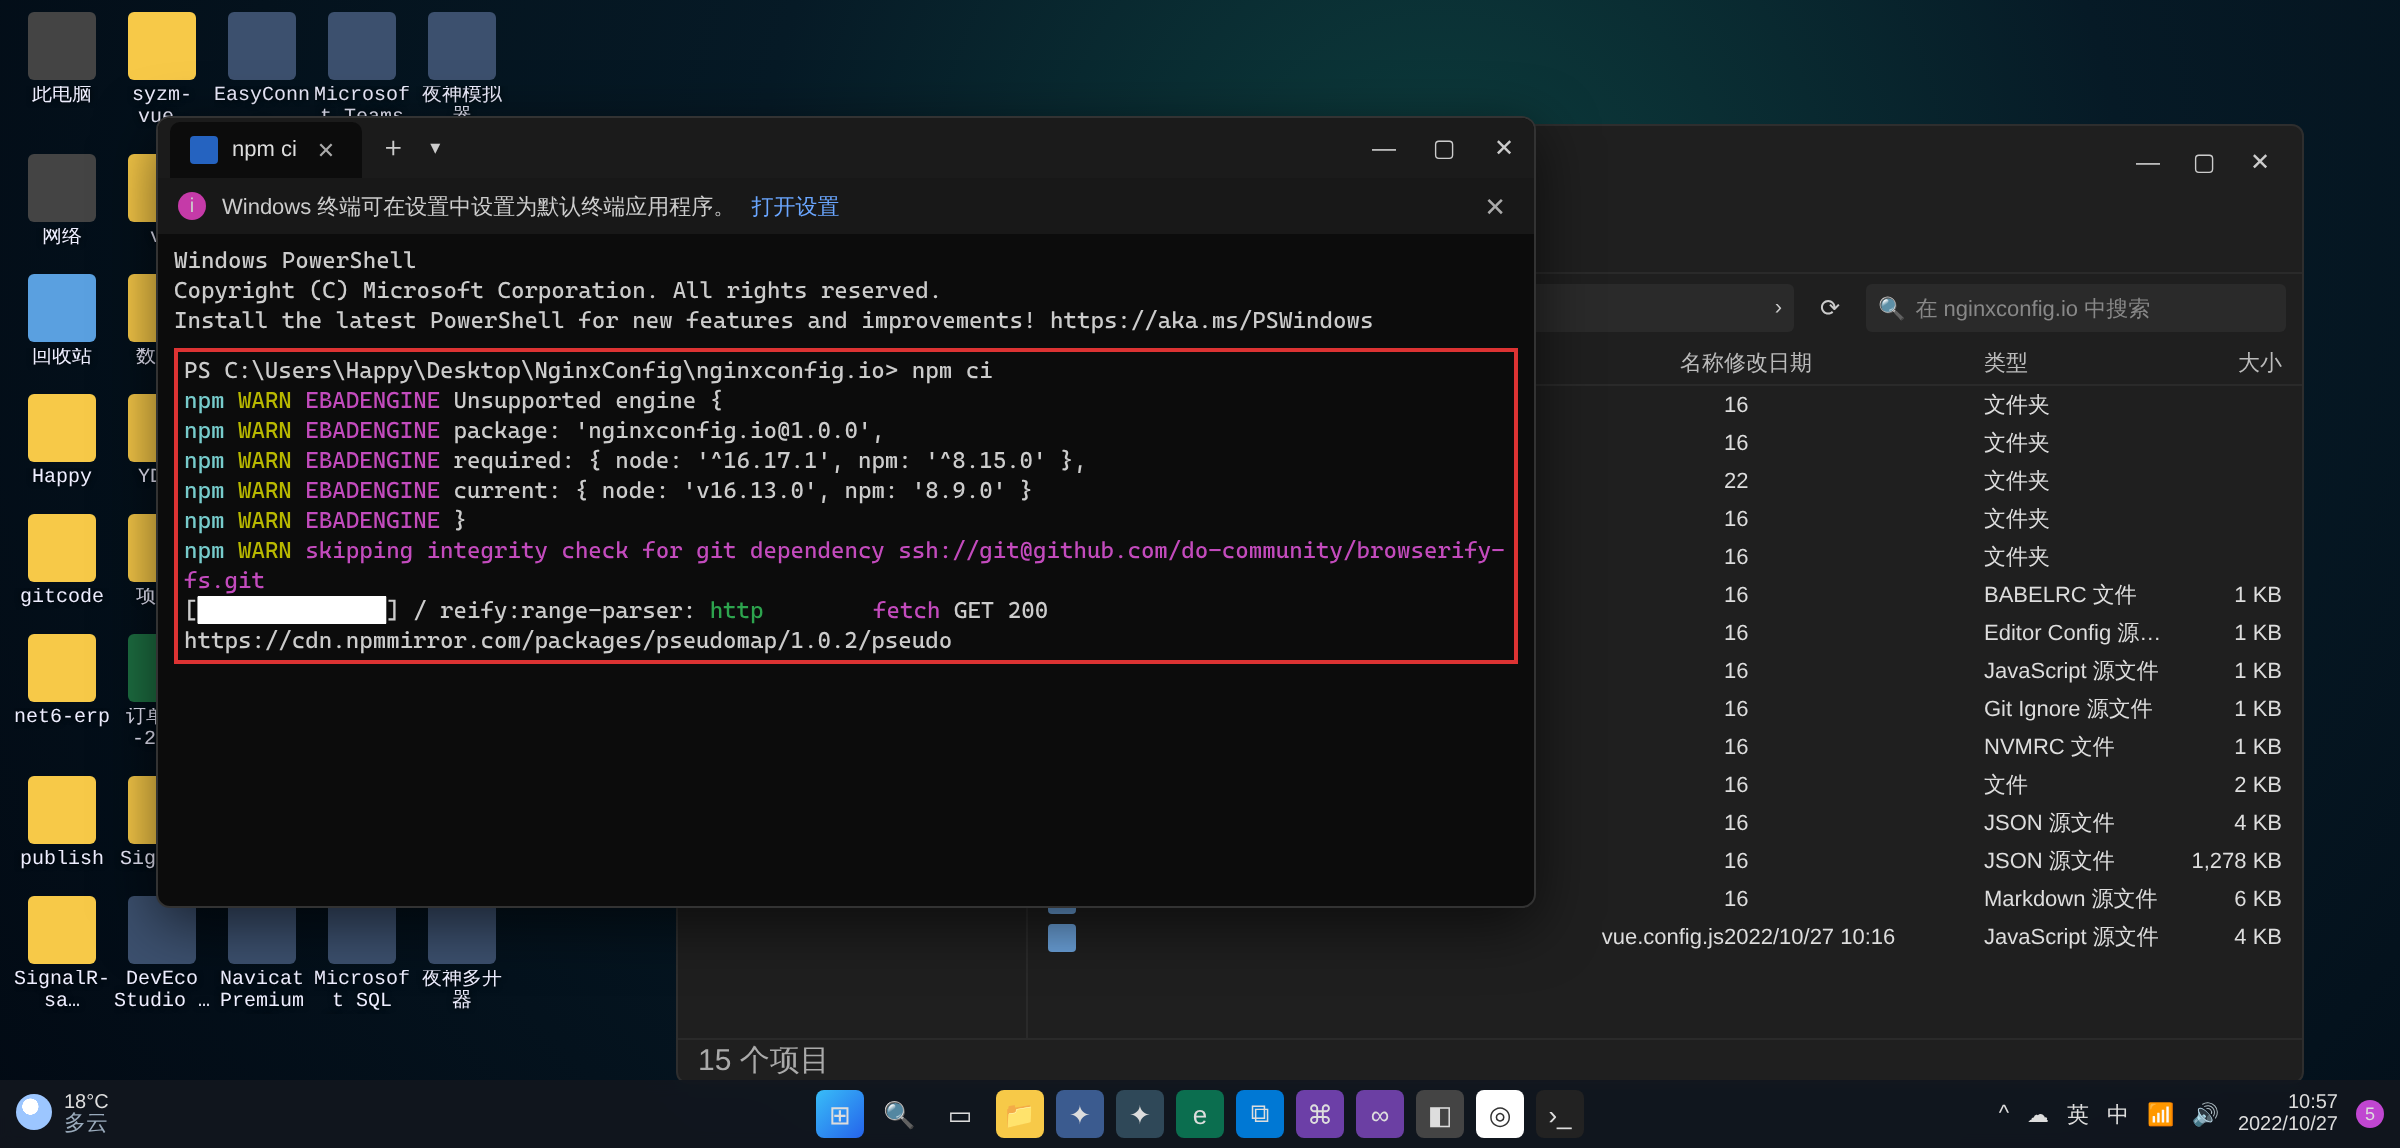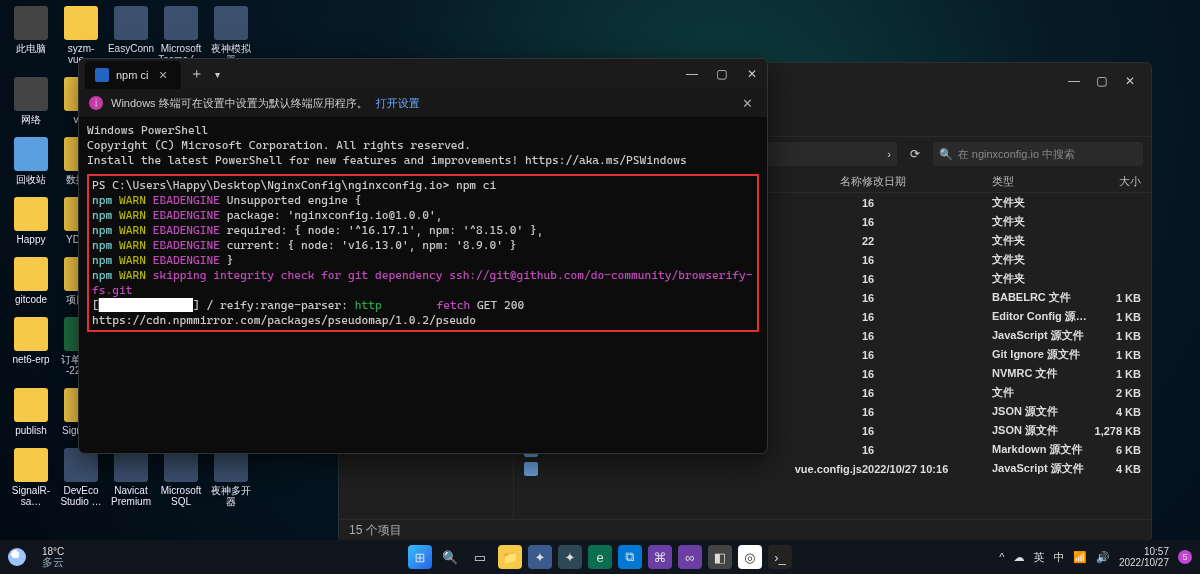--- a/index.html
+++ b/index.html
@@ -7,21 +7,21 @@
   body {
     font-family: "Segoe UI", "Microsoft YaHei", sans-serif;
     background: radial-gradient(circle at 60% 20%, #0d3d3d 0%, #061a26 40%, #020a14 100%);
     position: relative;
     color: #fff;
     font-size: 12px;
   }
 
   
   .desktop-icons { position: absolute; top: 4px; left: 6px; width: 300px; }
-  .di-row { display: flex; }
+  .di-row { display: flex; font-family: Liberation Mono, monospace; }
   .di {
     width: 48px; margin: 2px 1px 10px 1px; text-align: center;
     display: flex; flex-direction: column; align-items: center; cursor: pointer;
   }
   .di .ico {
     width: 34px; height: 34px; border-radius: 3px;
     display: flex; align-items: center; justify-content: center; font-size: 18px;
     background: #2b2b2b;
   }
   .di .ico.folder { background: #f7c948; }
@@ -50,24 +50,24 @@
   .ex-path .crumb { flex:1; height:24px; background:#2a2a2a; border-radius:3px; display:flex; align-items:center; justify-content:flex-end; padding:0 6px; color:#ccc; font-size:11px; }
   .ex-path .r-icon { width:20px; height:20px; display:flex; align-items:center; justify-content:center; color:#ccc; }
   .ex-path .search { width:210px; height:24px; background:#2a2a2a; border-radius:3px; display:flex; align-items:center; padding:0 6px; color:#888; font-size:11px; }
   .ex-body { flex:1; display:flex; }
   .ex-side { width:175px; border-right:1px solid #2a2a2a; padding:6px 4px; }
   .side-item { display:flex; align-items:center; gap:6px; padding:3px 6px; color:#ddd; font-size:12px; }
   .side-item .tri { font-size:9px; color:#888; width:10px; }
   .ex-list { flex:1; display:flex; flex-direction:column; }
   .cols { display:flex; align-items:center; height:22px; font-size:11px; color:#bbb; padding:0 10px; border-bottom:1px solid #2a2a2a; }
   .c-name{ flex:1;text-align:right; } .c-date{ width:130px; } .c-type{ width:95px; } .c-size{ width:54px; text-align:right; }
-  .row { display:flex; align-items:center; height:19px; font-size:11px; color:#ddd; padding:0 10px;font-weight:bold; }
+  .row { display:flex; align-items:center; height:19px; font-size:11px; color:#ddd; padding:0 10px; }
   .row .ico { width:14px; height:14px; background:#d9b24a; border-radius:2px; margin-right:6px; }
   .row .ico.file { background:#6aa0d8; }
-  .ex-status { height:22px; border-top:1px solid #2a2a2a; display:flex; align-items:center; padding:0 10px; color:#aaa; font-size:12px; }
+  .ex-status { height:22px; border-top:1px solid #2a2a2a; display:flex; align-items:center; padding:0 10px; color:#aaa; font-size:15px; }
 
   
   .terminal {
     position: absolute; left: 78px; top: 58px; width: 690px; height: 396px;
     background: #0c0c0c; border: 1px solid #333; border-radius: 7px;
     display:flex; flex-direction:column; overflow:hidden;
     box-shadow: 0 8px 30px rgba(0,0,0,.6);
   }
   .t-title { height:30px; background:#1b1b1b; display:flex; align-items:center; }
   .t-tab { height:28px; display:flex; align-items:center; gap:7px; padding:0 10px; background:#0c0c0c; border-radius:5px 5px 0 0; margin-left:6px; margin-top:2px; }
@@ -95,21 +95,21 @@
   .http { color:#2da44e; }
   .fetch { color:#c34bbd;margin-left:48px; }
   .progress { background:#fff; color:#fff; }
 
   
   .taskbar {
     position:absolute; left:0; right:0; bottom:0; height:34px;
     background: rgba(18,22,30,0.9); backdrop-filter: blur(4px);
     display:flex; align-items:center; color:#ddd; font-size:11px;
   }
-  .tb-left { display:flex; align-items:center; gap:16px; padding:0 8px; }
+  .tb-left { display:flex; gap:6px; padding:0 8px; }
   .tb-weather-ico { width:18px; height:18px; border-radius:50%; background: radial-gradient(circle at 40% 35%, #fff 0 25%, #9cc6ff 26% 100%); }
   .tb-center { position:absolute; left:50%; transform:translateX(-50%); display:flex; align-items:center; gap:6px; }
   .tb-ico { width:24px; height:24px; border-radius:4px; display:flex; align-items:center; justify-content:center; font-size:13px; }
   .tb-ico.win { background: linear-gradient(135deg,#38bdf8,#2563eb); }
   .tb-ico.active { background: rgba(255,255,255,.12); }
   .tb-right { margin-left:auto; display:flex; align-items:center; gap:9px; padding:0 8px; }
   .tb-clock { text-align:right; line-height:11px; font-size:10px; }
   .tb-dot { width:14px; height:14px; border-radius:50%; background:#c046d1; display:flex; align-items:center; justify-content:center; font-size:9px; }
 </style>
 </head>

